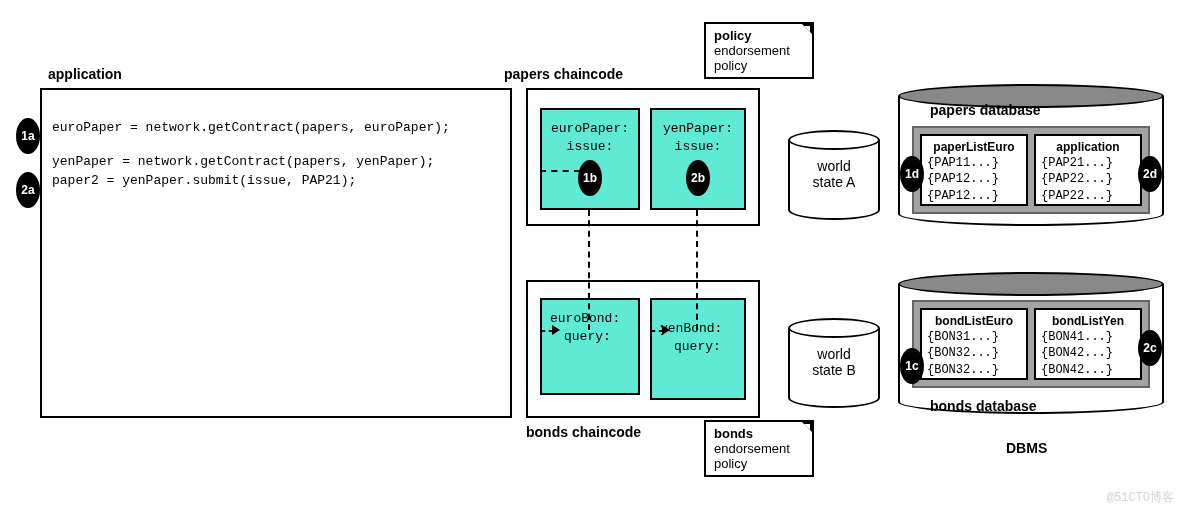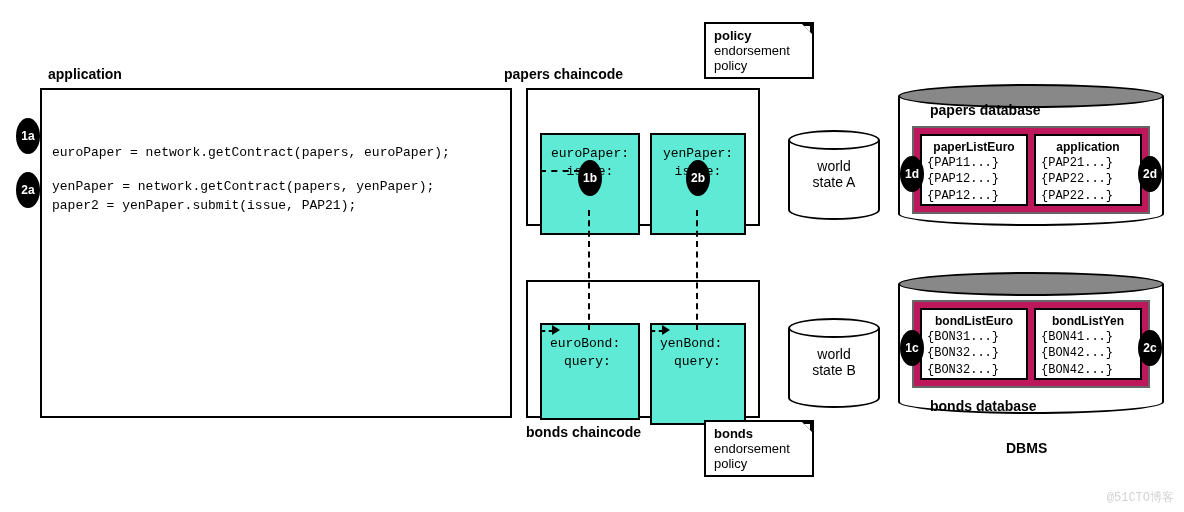--- a/index.html
+++ b/index.html
@@ -5,21 +5,21 @@
   * { box-sizing: border-box; }
   body {
     margin: 0;
     padding: 0;
     font-family: Arial, Helvetica, sans-serif;
     background: #fff;
     width: 1184px;
     height: 512px;
     position: relative;
   }
-  .mono { font-family: "Courier New", monospace; font-size: 13px; margin-top: 25px; }
+  .mono { font-family: "Courier New", monospace; font-size: 13px; }
   .badge {
     position: absolute;
     width: 24px; height: 36px;
     background: #000; color: #fff;
     border-radius: 50%;
     display: flex; align-items: center; justify-content: center;
     font-weight: bold; font-size: 12px;
     z-index: 50;
   }
   .label { font-weight: bold; font-size: 14px; }
@@ -62,21 +62,21 @@
   }
   .cyl .bot {
     position: absolute; left:0; right:0; bottom:0; height:20px;
     border: 2.5px solid #000; border-radius: 50%;
     background: #fff;
   }
   .cyl-lg .body { top:12px; bottom:12px; }
   .cyl-lg .top, .cyl-lg .bot { height:24px; }
   .cyl-lg .top { background: #888; }
   .db-inner {
-    position: absolute; border: 2px solid #666; background: #be185d;
+    position: absolute; border: 2px solid #666; background: #a3a3a3;
     padding: 6px; display: flex; gap: 6px;
   }
   .db-col {
     border: 2px solid #000; background: #fff;
     font-family: "Courier New", monospace; font-size: 12px;
     padding: 3px 5px; line-height: 1.35;
     flex: 1;
   }
   .db-col .h { font-weight: bold; font-family: Arial; font-size: 12px; text-align:center; }
   .dash-v { position:absolute; border-left: 2px dashed #000; }
@@ -119,21 +119,21 @@
   <div><b>policy</b></div>
   <div>endorsement</div>
   <div>policy</div>
 </div>
 
 <div class="box" style="left:526px; top:280px; width:234px; height:138px;"></div>
 <div class="inner-box mono" style="position:absolute; left:540px; top:298px; width:100px; height:97px; padding:10px 8px; line-height:1.4;">
   <div>euroBond:</div>
   <div style="padding-left:14px;">query:</div>
 </div>
-<div class="inner-box mono" style="position:absolute; left:650px; top:298px; width:96px; height:102px; padding:10px 8px; line-height:1.4;">
+<div class="inner-box mono" style="position:absolute; left:650px; top:298px; width:96px; height:102px; padding:20px 8px; line-height:1.4;">
   <div>yenBond:</div>
   <div style="padding-left:14px;">query:</div>
 </div>
 <div class="label" style="position:absolute; left:526px; top:424px;">bonds chaincode</div>
 <div class="note" style="left:704px; top:420px; width:110px;">
   <div><b>bonds</b></div>
   <div>endorsement</div>
   <div>policy</div>
 </div>
 
@@ -202,17 +202,17 @@
     <div>{BON32...}</div>
   </div>
   <div class="db-col">
     <div class="h">bondListYen</div>
     <div>{BON41...}</div>
     <div>{BON42...}</div>
     <div>{BON42...}</div>
   </div>
 </div>
 <div class="label" style="position:absolute; left:930px; top:398px; z-index:3;">bonds database</div>
-<div class="badge" style="left:900px; top:330px; z-index:10;">1c</div>
+<div class="badge" style="left:900px; top:348px; z-index:10;">1c</div>
 <div class="badge" style="left:1138px; top:330px; z-index:10;">2c</div>
 <div class="label" style="position:absolute; left:1006px; top:440px;">DBMS</div>
 
 <div style="position:absolute; right:10px; bottom:6px; font-size:12px; color:#d4d4d4;font-family:Liberation Mono, monospace;">@51CTO博客</div>
 
 </body></html>

